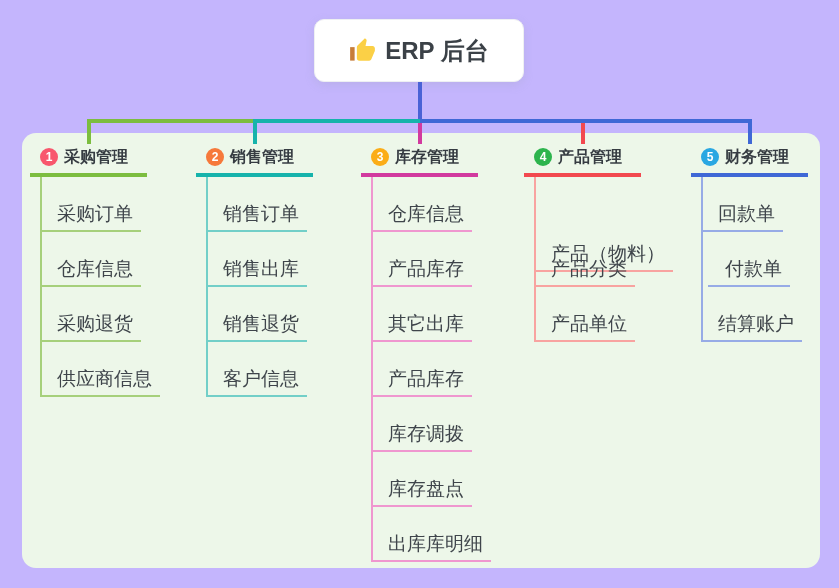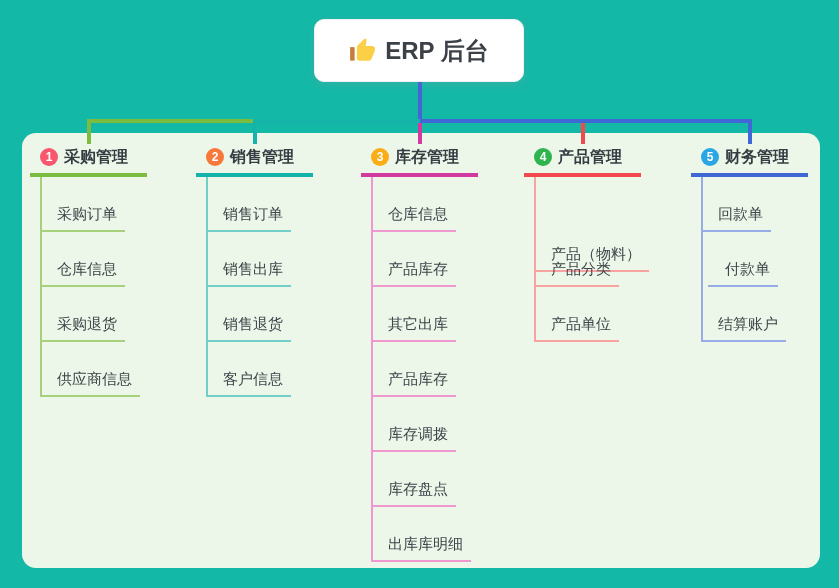--- a/index.html
+++ b/index.html
@@ -1,18 +1,18 @@
 <!DOCTYPE html>
 <html><head>
 <meta charset="utf-8">
 <title>ERP 后台</title>
 <style>
   html,body{margin:0;padding:0;background:#ffffff;}
   body{font-family:"Liberation Sans","DejaVu Sans",sans-serif;}
-  .stage{position:relative;width:839px;height:588px;background:#14b8a6;overflow:hidden;}
+  .stage{position:relative;width:839px;height:588px;background:#c4b5fd;overflow:hidden;}
 
   .panel{position:absolute;left:22px;top:133px;width:798px;height:435px;border-radius:14px;}
 
   .root-card{
     position:absolute;left:314px;top:19px;width:210px;height:63px;
     background:#ffffff;border:1px solid #eef0f2;border-radius:10px;
     box-shadow:0 3px 10px rgba(150,160,175,.22);
     display:flex;align-items:center;justify-content:center;gap:9px;
     font-size:24px;font-weight:600;color:#3b4147;box-sizing:border-box;
   }
@@ -27,21 +27,21 @@
     font-size:16px;font-weight:600;color:#363c42;white-space:nowrap;
     cursor:default;
   }
   .badge{
     width:18px;height:18px;border-radius:50%;flex:0 0 auto;
     color:#fff;font-size:12px;font-weight:700;line-height:18px;text-align:center;
   }
   .child{
     position:absolute;display:inline-block;white-space:nowrap;
     padding:0 8px 8px 17px;border-bottom:2px solid #14532d;
-    font-size:15px;font-weight:400;color:#3f454b;line-height:16px;
+    font-size:19px;font-weight:400;color:#3f454b;line-height:16px;
   }
 </style>
 </head>
 <body>
 
 <div class="stage">
 
   <div class="panel" style="background: rgb(237, 247, 233);"></div>
 
   <div class="root-card">

